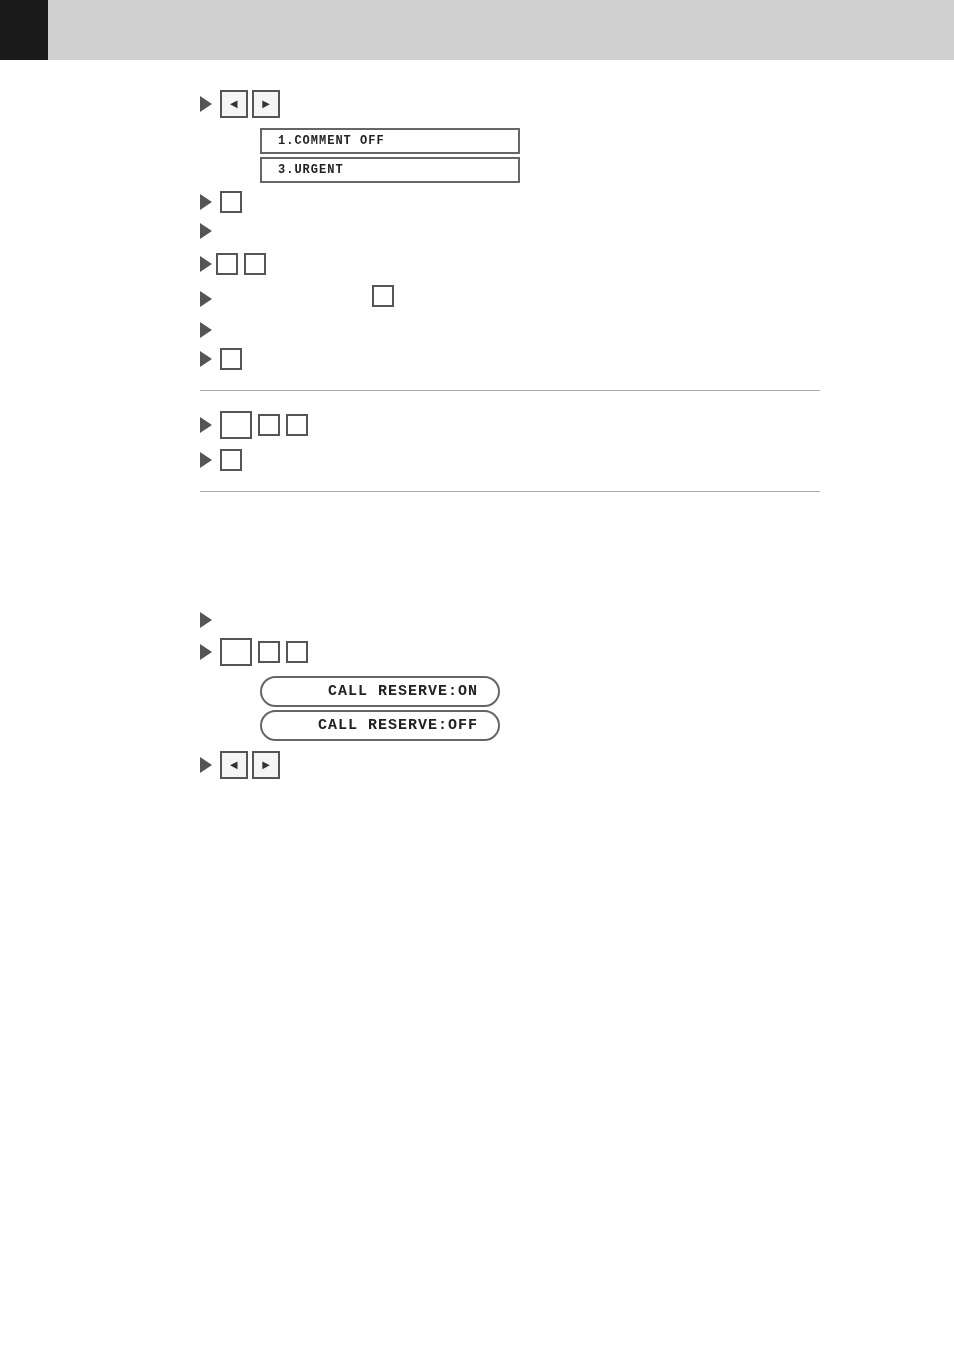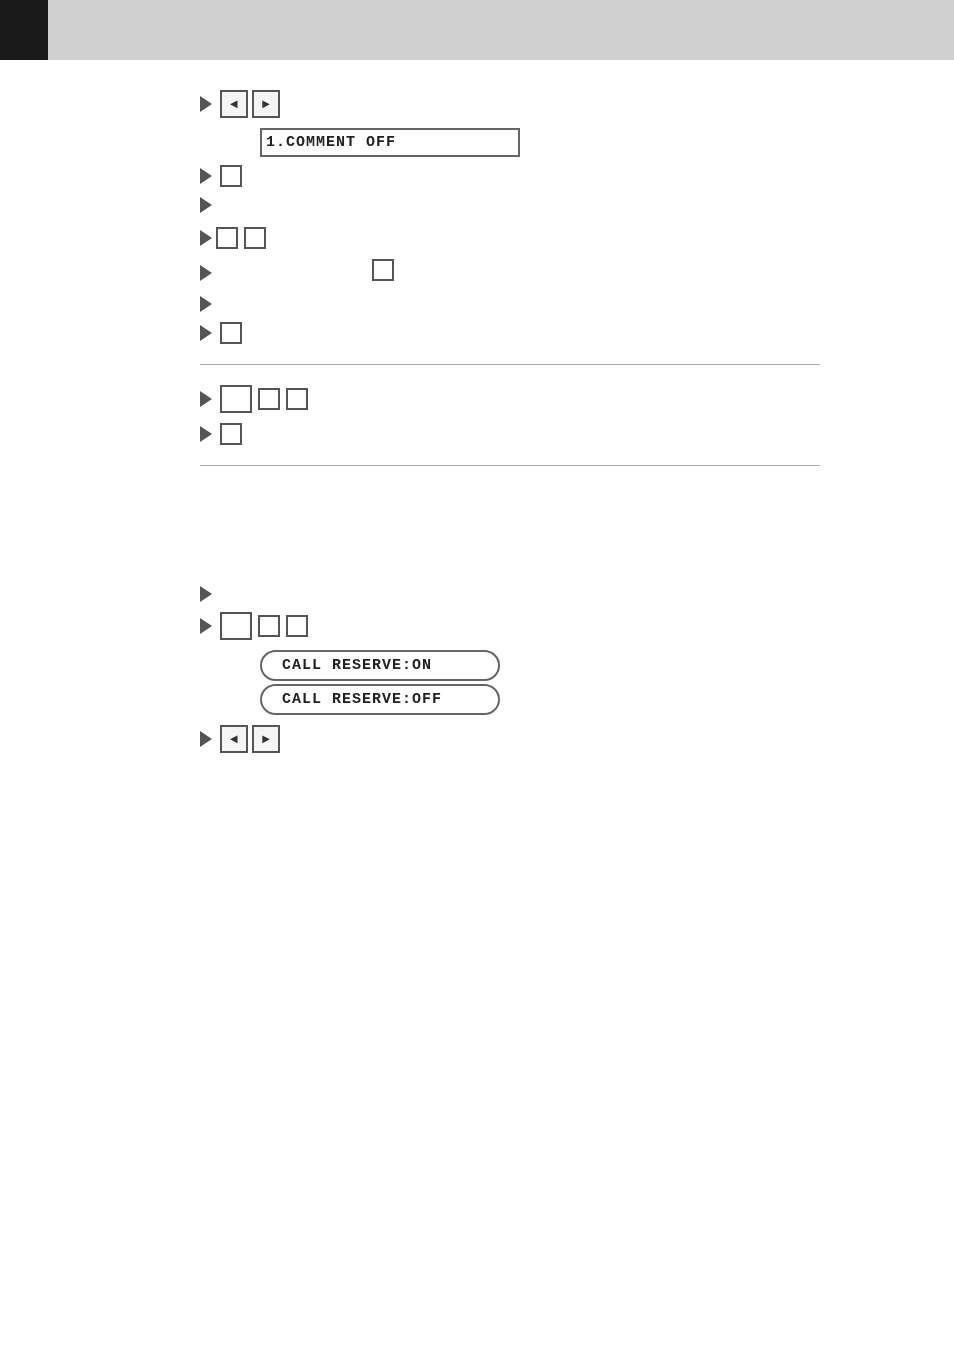--- a/index.html
+++ b/index.html
@@ -73,23 +73,23 @@
 
     
     .menu-list {
       margin-left: 60px;
       margin-top: 4px;
       margin-bottom: 8px;
     }
 
     .menu-item {
       border: 2px solid #666;
-      padding: 4px 4px;
+      padding: 4px 16px;
       margin-bottom: 3px;
-      font-size: 15px;
+      font-size: 12px;
       letter-spacing: 1px;
       color: #222;
       background: #fff;
       width: 260px;
       font-family: 'Courier New', Courier, monospace;
       font-weight: bold;
     }
 
     
     .small-box {
@@ -162,20 +162,21 @@
   <div class="row">
     <span class="tri-right"></span>
     <div class="nav-btn-group">
       <div class="nav-btn">◄</div>
       <div class="nav-btn">►</div>
     </div>
   </div>
 
   <div class="menu-list">
     <div class="menu-item">1.COMMENT OFF</div>
+    <div class="menu-item">3.URGENT</div>
   </div>
 
   <div class="row">
     <span class="tri-right"></span>
     <div class="box-row">
       <span class="small-box"></span>
     </div>
   </div>
 
   <div class="row row-gap">
@@ -236,21 +237,21 @@
 
   <div class="row">
     <span class="tri-right"></span>
     <div class="box-row">
       <span class="small-box-lg"></span>
       <span class="small-box"></span>
       <span class="small-box"></span>
     </div>
   </div>
 
-  <div style="margin-left: 60px; margin-top: 10px;">
+  <div style="margin-left: 60px; margin-top: 10px; text-align: right;">
     <div class="reserve-item">CALL RESERVE:ON</div>
     <div class="reserve-item">CALL RESERVE:OFF</div>
   </div>
 
   <div class="row" style="margin-top: 10px;">
     <span class="tri-right"></span>
     <div class="nav-btn-group">
       <div class="nav-btn">◄</div>
       <div class="nav-btn">►</div>
     </div>

